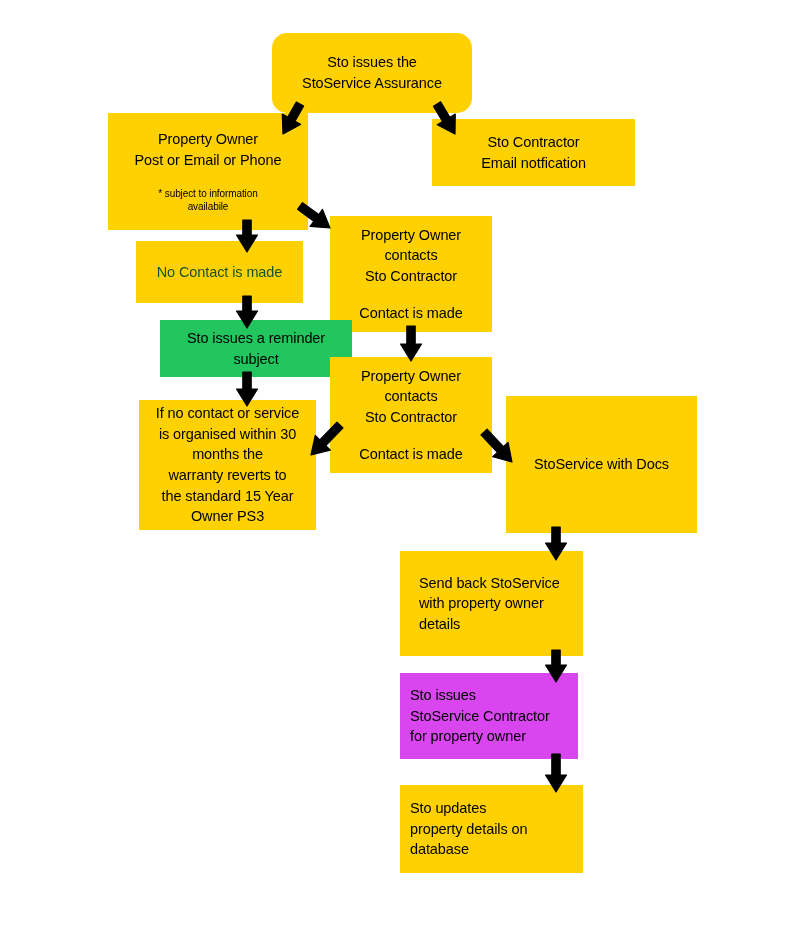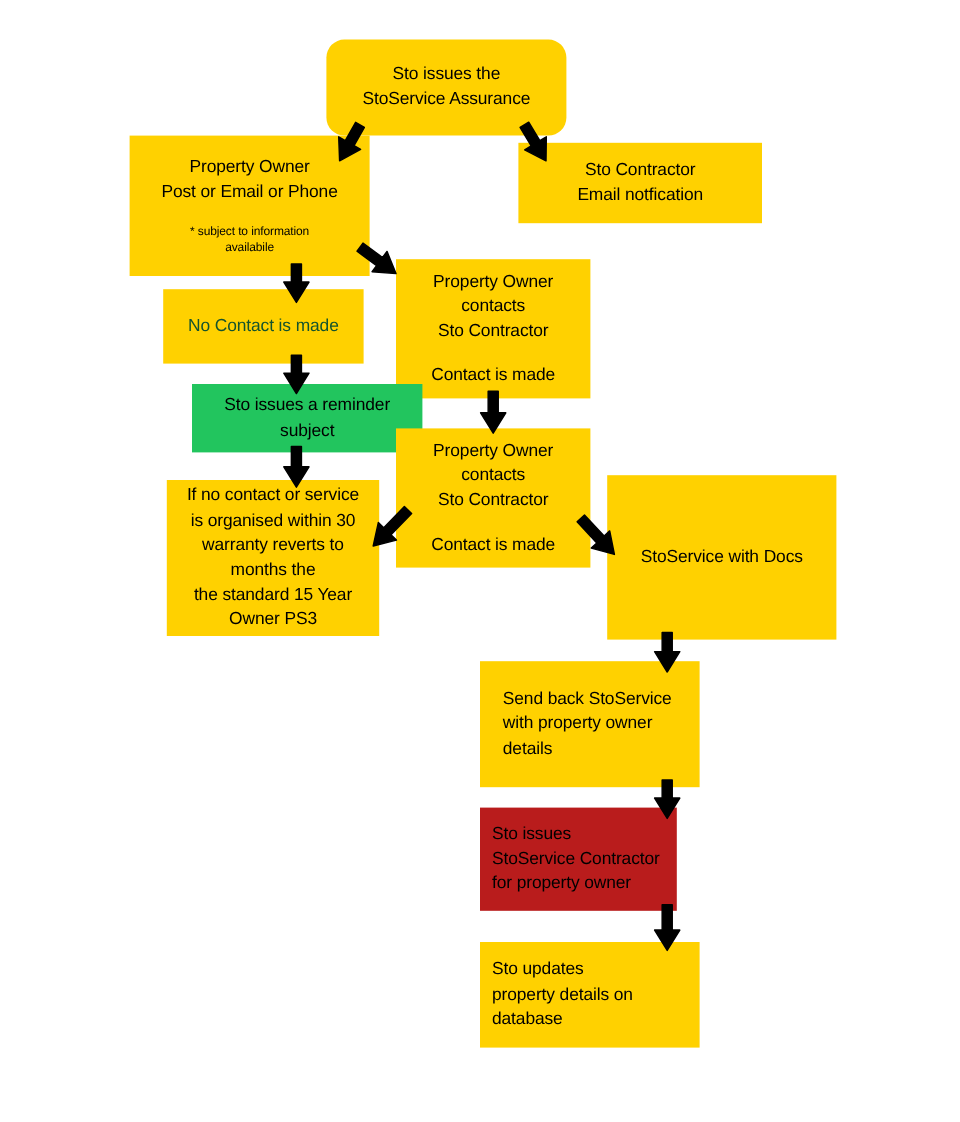--- a/index.html
+++ b/index.html
@@ -114,39 +114,39 @@
           <span class="line">contacts</span>
           <span class="line">Sto Contractor</span>
           <span class="spacer"></span>
           <span class="line">Contact is made</span>
         </div>
       </div>
       <div class="node align-center" style="left: 139px; top: 400px; width: 177px; height: 130px; background: rgb(255, 209, 0); color: rgb(0, 0, 0);">
         <div style="width: 100%;">
           <span class="line">If no contact or service</span>
           <span class="line">is organised within 30</span>
+          <span class="line">months the</span>
           <span class="line">warranty reverts to</span>
-          <span class="line">months the</span>
           <span class="line">the standard 15 Year</span>
           <span class="line">Owner PS3</span>
         </div>
       </div>
       <div class="node align-center" style="left: 506px; top: 396px; width: 191px; height: 137px; background: rgb(255, 209, 0); color: rgb(0, 0, 0);">
         <div style="width: 100%;">
           <span class="line">StoService with Docs</span>
         </div>
       </div>
       <div class="node align-left" style="left: 400px; top: 551px; width: 183px; height: 105px; background: rgb(255, 209, 0); color: rgb(0, 0, 0); padding-left: 19px;">
         <div style="width: 100%;">
           <span class="line">Send back StoService</span>
           <span class="line">with property owner</span>
           <span class="line">details</span>
         </div>
       </div>
-      <div class="node align-left" style="left: 400px; top: 673px; width: 164px; height: 86px; background: #b91c1c; color: rgb(0, 0, 0);">
+      <div class="node align-left" style="left: 400px; top: 673px; width: 178px; height: 86px; background: #d946ef; color: rgb(0, 0, 0);">
         <div style="width: 100%;">
           <span class="line">Sto issues</span>
           <span class="line">StoService Contractor</span>
           <span class="line">for property owner</span>
         </div>
       </div>
       <div class="node align-left" style="left: 400px; top: 785px; width: 183px; height: 88px; background: rgb(255, 209, 0); color: rgb(0, 0, 0);">
         <div style="width: 100%;">
           <span class="line">Sto updates</span>
           <span class="line">property details on</span>

